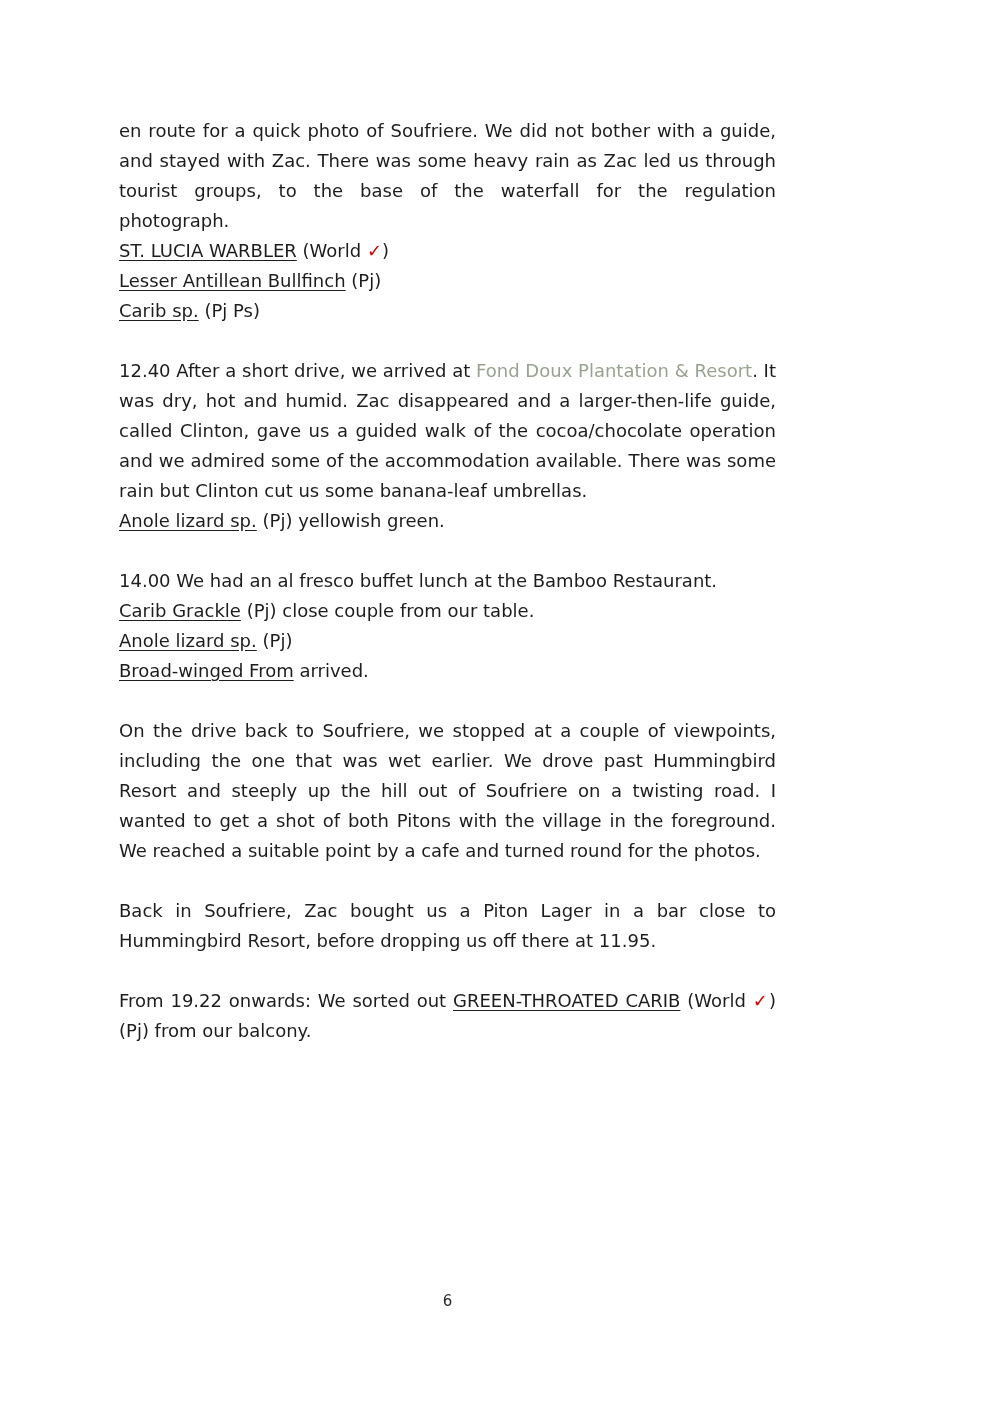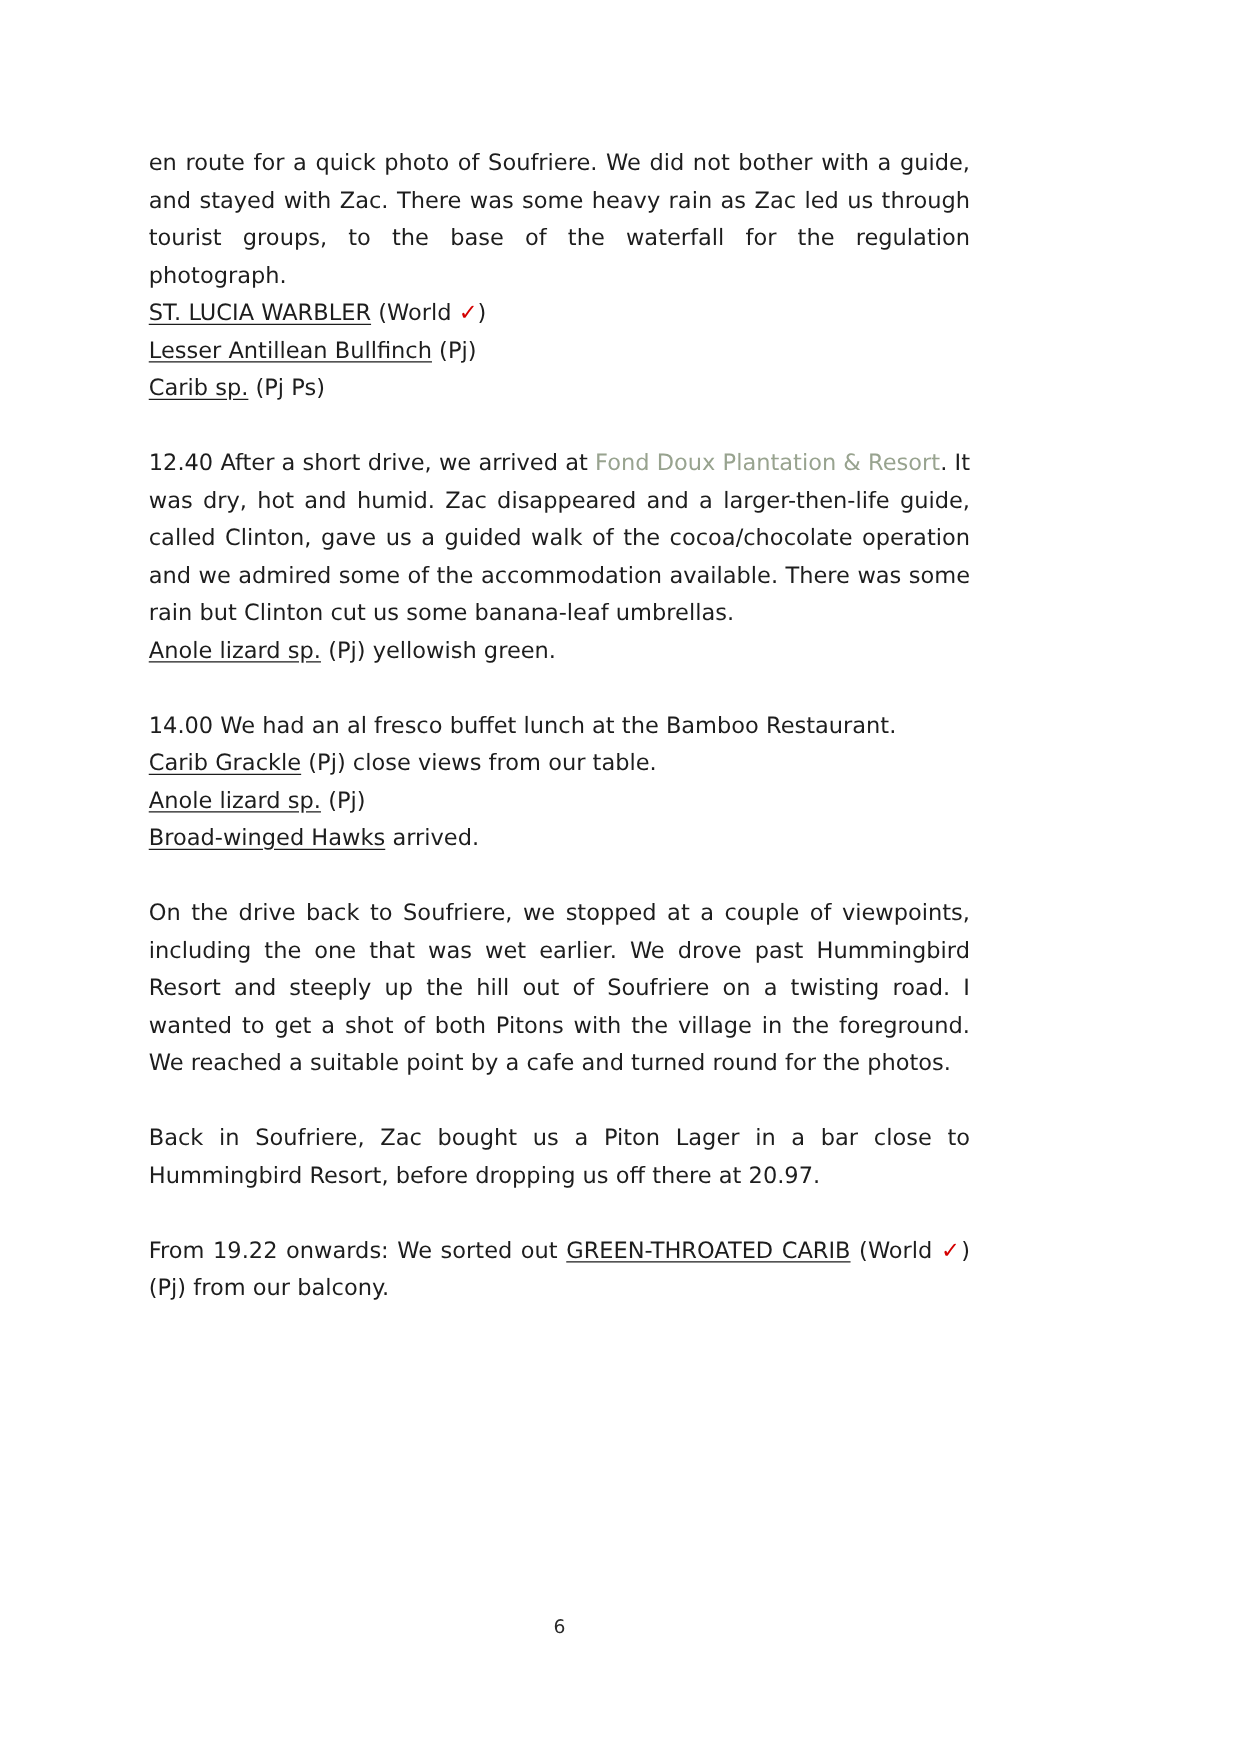--- a/index.html
+++ b/index.html
@@ -55,29 +55,29 @@
 
     <p class="line"><span class="u">Carib sp.</span><span> (Pj Ps)</span></p>
 
     <p class="para gap"><span>12.40 After a short drive, we arrived at </span><span class="resort" style="color: rgb(152, 163, 143);">Fond Doux Plantation &amp; Resort</span><span>. It was dry, hot and humid. Zac disappeared and a larger-then-life guide, called Clinton, gave us a guided walk of the cocoa/chocolate operation and we admired some of the accommodation available. There was some rain but Clinton cut us some banana-leaf umbrellas.</span></p>
 
 
     <p class="line"><span class="u">Anole lizard sp.</span><span> (Pj) yellowish green.</span></p>
 
     <p class="line gap"><span>14.00 We had an al fresco buffet lunch at the Bamboo Restaurant.</span></p>
 
-    <p class="line"><span class="u">Carib Grackle</span><span> (Pj) close views from our table.</span></p>
+    <p class="line"><span class="u">Carib Grackle</span><span> (Pj) close couple from our table.</span></p>
 
     <p class="line"><span class="u">Anole lizard sp.</span><span> (Pj)</span></p>
 
-    <p class="line"><span class="u">Broad-winged Hawks</span><span> arrived.</span></p>
+    <p class="line"><span class="u">Broad-winged From</span><span> arrived.</span></p>
 
     <p class="para gap"><span>On the drive back to Soufriere, we stopped at a couple of viewpoints, including the one that was wet earlier. We drove past Hummingbird Resort and steeply up the hill out of Soufriere on a twisting road. I wanted to get a shot of both Pitons with the village in the foreground. We reached a suitable point by a cafe and turned round for the photos.</span></p>
 
-    <p class="para gap"><span>Back in Soufriere, Zac bought us a Piton Lager in a bar close to Hummingbird Resort, before dropping us off there at 20.97.</span></p>
+    <p class="para gap"><span>Back in Soufriere, Zac bought us a Piton Lager in a bar close to Hummingbird Resort, before dropping us off there at 11.95.</span></p>
 
     <p class="para gap"><span>From 19.22 onwards: We sorted out </span><span class="u">GREEN-THROATED CARIB</span><span> (World </span><span class="check" style="color: rgb(212, 0, 0);">✓</span><span>)(Pj) from our balcony.</span></p>
 
 
   </main>
 
   <div class="page-number">6</div>
 </div>
 
 </body></html>

